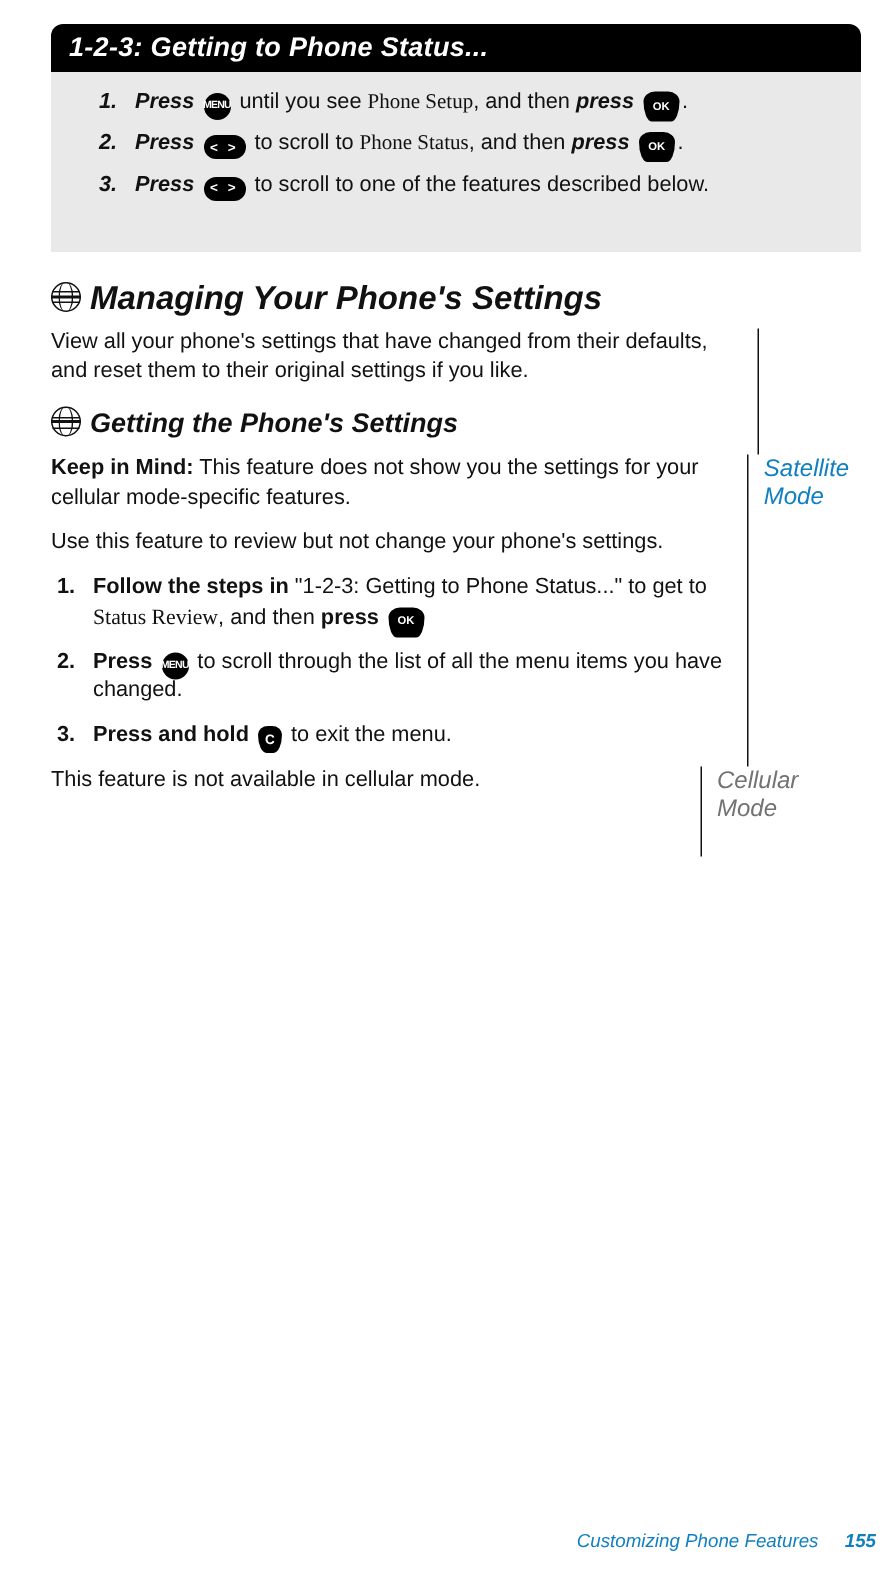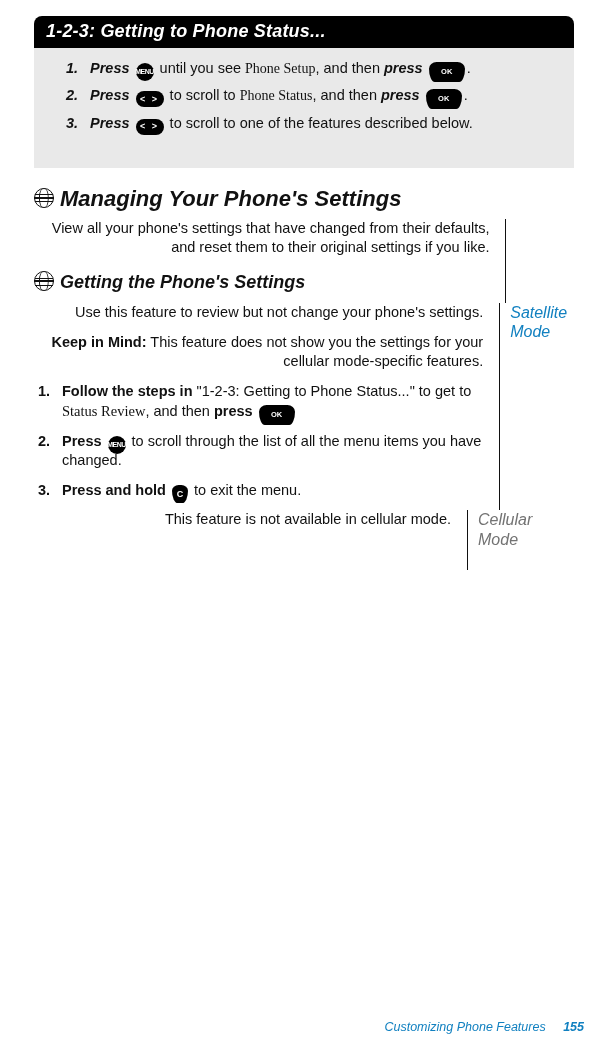--- a/index.html
+++ b/index.html
@@ -11,41 +11,41 @@
 
   .graybox { background:#e9e9e9; padding:10px 12px 28px 12px; border-radius:0 0 0 0; }
   .graybox ol { list-style:none; padding-left:20px; }
   .graybox li { font-size:14.5px; line-height:1.45; margin-bottom:6px; font-weight:400; }
   .graybox li .num { display:inline-block; width:20px; font-weight:800; font-style:italic; }
   .graybox li .bold { font-weight:800; font-style:italic; }
   .graybox li .lcd { font-family: "Comic Sans MS", "Segoe Script", cursive; font-size:14px; }
 
   .btn { display:inline-flex; align-items:center; justify-content:center; vertical-align:middle; margin:0 2px; position:relative; top:3px;}
   .btn-round { width:18px; height:18px; border-radius:50%; background:#000; color:#fff; font-size:7px; font-weight:700; letter-spacing:-0.5px; }
-  .btn-ok { width:36px; height:20px; background:#000; border-radius:8px 8px 6px 6px / 7px 7px 14px 14px; color:#fff; font-size:7.5px; font-weight:700; display:inline-flex; align-items:center; justify-content:center; }
+  .btn-ok { width:24px; height:20px; background:#000; border-radius:8px 8px 6px 6px / 7px 7px 14px 14px; color:#fff; font-size:7.5px; font-weight:700; display:inline-flex; align-items:center; justify-content:center; }
   .btn-shield { width:16px; height:18px; background:#000; border-radius:7px 7px 6px 6px / 6px 6px 13px 13px; color:#fff; font-size:9px; font-weight:700; display:inline-flex; align-items:center; justify-content:center; }
   .btn-lr { width:28px; height:16px; border-radius:10px; background:#000; color:#fff; font-size:9px; font-weight:700; display:inline-flex; align-items:center; justify-content:center; letter-spacing:2px; }
 
   .globe { display:inline-block; width:20px; height:20px; border:1.6px solid #111; border-radius:50%; position:relative; vertical-align:middle; margin-right:6px; top:-2px;}
   .globe:before, .globe:after { content:""; position:absolute; border:1.1px solid #111; }
   .globe:before { top:-1px; bottom:-1px; left:50%; width:46%; transform:translateX(-50%); border-radius:50%; border-top:none; border-bottom:none;}
   .globe:after { left:-1px; right:-1px; top:50%; height:0; transform:translateY(-50%);}
   .globe .h1,.globe .h2{position:absolute;left:0;right:0;height:0;border-top:1.1px solid #111;}
   .globe .h1{top:30%}.globe .h2{top:70%}
 
   .h1main { font-size:22px; font-weight:800; font-style:italic; margin:18px 0 8px 0; line-height:1.15; }
   .h2sub  { font-size:18px; font-weight:800; font-style:italic; margin:14px 0 10px 0; }
 
   .twocol { display:flex; gap:0; }
   .leftcol { flex:1 1 auto; padding-right:16px; border-right:1px solid #111; }
   .rightcol { width:106px; padding-left:10px; font-weight:400; font-style:italic; font-size:16px; line-height:1.2; }
   .rightcol.sat { color:#1180c0; }
   .rightcol.cell { color:#737373; }
 
-  p.body { font-size:14.5px; line-height:1.35; margin-bottom:10px;text-align:right; }
+  p.body { font-size:14.5px; line-height:1.35; margin-bottom:10px; }
   p.body .bold { font-weight:800; }
   ol.steps { list-style:none; padding-left:28px; }
   ol.steps li { font-size:14.5px; line-height:1.35; margin-bottom:10px; position:relative; }
   ol.steps li .num { position:absolute; left:-24px; font-weight:800; }
   ol.steps li .bold { font-weight:800; }
   ol.steps li .lcd { font-family: "Comic Sans MS","Segoe Script",cursive; }
 
   .footer { position:absolute; bottom:16px; right:12px; font-size:12.5px; font-style:italic; color:#1180c0; }
   .footer .pagenum { font-weight:800; margin-left:14px; }
 </style>
@@ -85,22 +85,22 @@
 
       <div class="h2sub">
         <span class="globe"><span class="h1"></span><span class="h2"></span></span><span>Getting the Phone's Settings</span>
       </div>
     </div>
     <div class="rightcol"></div>
   </div>
 
   <div class="twocol">
     <div class="leftcol">
+      <p class="body"><span class="bold">Keep in Mind:</span><span> This feature does not show you the settings for your cellular mode-specific features.</span></p>
       <p class="body">Use this feature to review but not change your phone's settings.</p>
-      <p class="body"><span class="bold">Keep in Mind:</span><span> This feature does not show you the settings for your cellular mode-specific features.</span></p>
 
       <ol class="steps">
         <li>
           <span class="num">1.</span>
           <span class="bold">Follow the steps in </span><span>"1-2-3: Getting to Phone Status..." to get to </span><span class="lcd">Status Review</span><span>, and then </span><span class="bold">press </span><span class="btn btn-ok">OK</span>
         </li>
         <li>
           <span class="num">2.</span>
           <span class="bold">Press </span><span class="btn btn-round">MENU</span><span> to scroll through the list of all the menu items you have changed.</span>
         </li>

